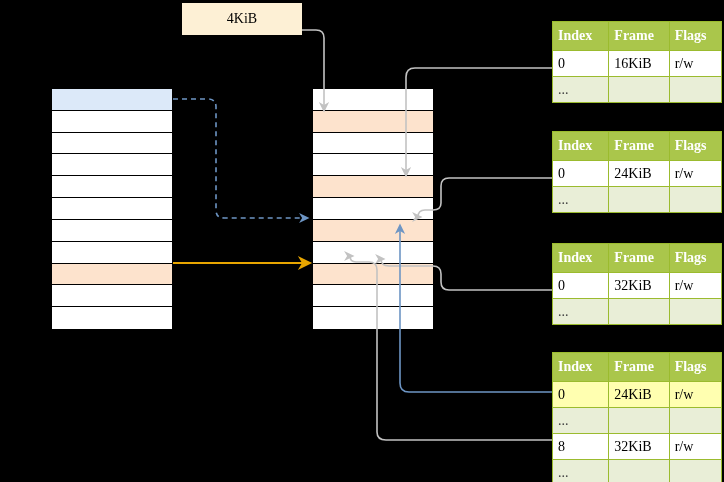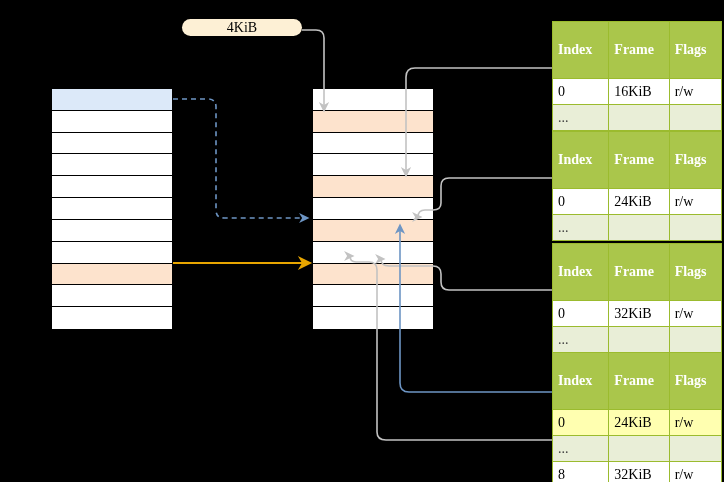--- a/index.html
+++ b/index.html
@@ -16,38 +16,38 @@
 
   
   .kib{position:absolute;box-sizing:border-box;background:#fdf0d5;
        display:flex;align-items:center;justify-content:center;
        font-size:14px;line-height:1;color:#000;}
 
   
   .ptable{position:absolute;border-collapse:collapse;border:1px solid #9bbb2e;
           background:#fff;font-size:14px;table-layout:fixed;}
   .ptable th{background:#aac64b;color:#fff;font-weight:bold;text-align:left;
-             padding:16px 5px;border:1px solid #9bbb2e;height:24px;white-space:nowrap;}
+             padding:2px 5px;border:1px solid #9bbb2e;height:24px;white-space:nowrap;}
   .ptable td{background:#fff;color:#000;text-align:left;padding:1px 5px;
              border:1px solid #9bbb2e;height:23px;white-space:nowrap;}
   .ptable tr.dots td{background:#e9eed7;color:#3f3f3f;}
   .ptable td.hl{background:#ffffb0;}
   .ptable col.c1{width:56px;}
   .ptable col.c2{width:60px;}
   .ptable col.c3{width:52px;}
 
   svg.wires{position:absolute;left:0;top:0;width:724px;height:482px;overflow:visible;
             pointer-events:none;}
 </style>
 </head>
 <body>
 
 <div class="stage">
 
-  <div class="kib" style="left:182px;top:19px;width:120px;height:17px;border-radius:10px;">
+  <div class="kib" style="left:182px;top:3px;width:120px;height:32px;">
     <span>4KiB</span>
   </div>
 
   <div class="col" id="left-col" style="left:51px;top:88px;width:122px;height:242px;">
       <div class="cell blue" style="height: 21.8182px;"></div>
       <div class="cell" style="height: 21.8182px;"></div>
       <div class="cell" style="height: 21.8182px;"></div>
       <div class="cell" style="height: 21.8182px;"></div>
       <div class="cell" style="height: 21.8182px;"></div>
       <div class="cell" style="height: 21.8182px;"></div>

